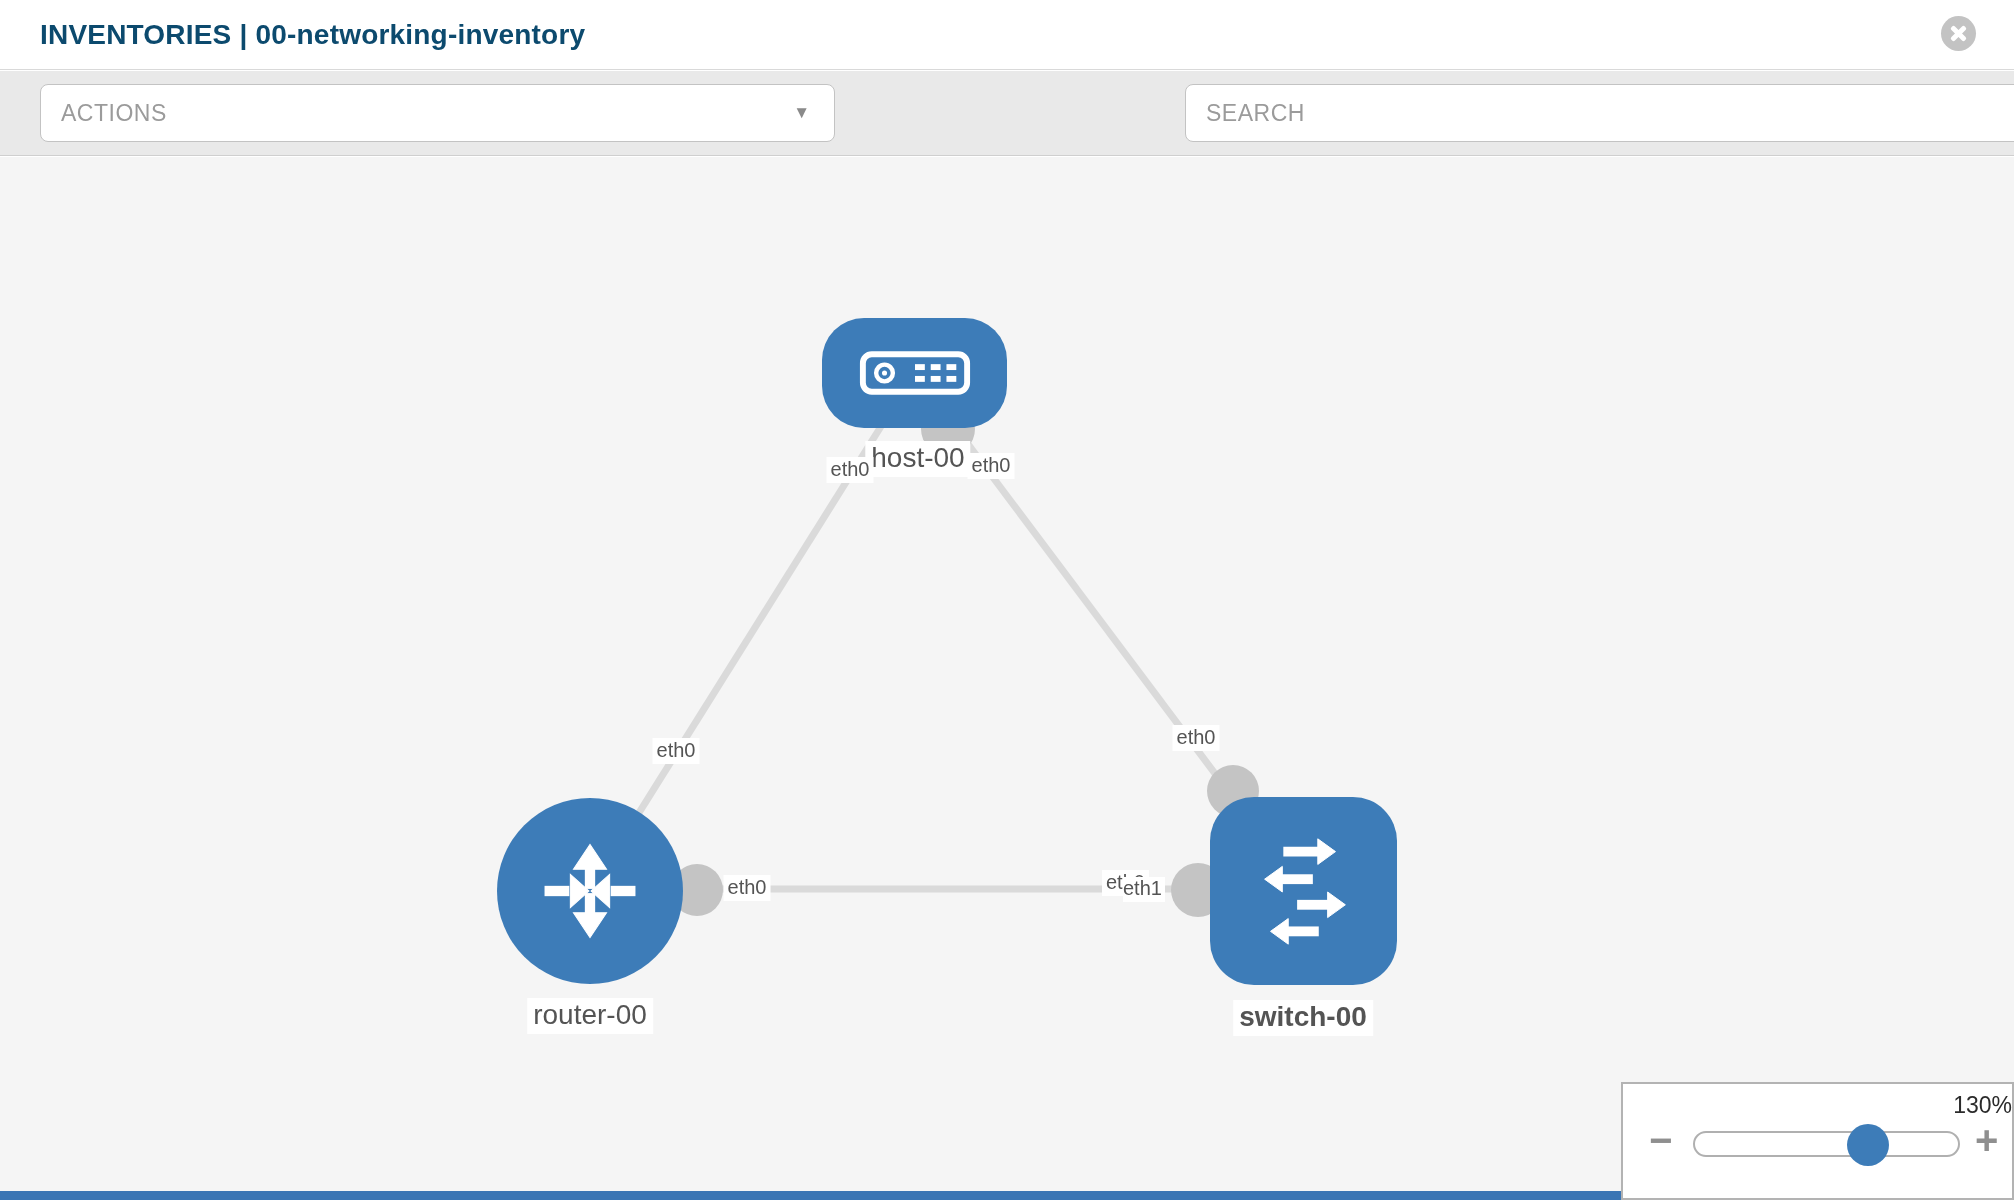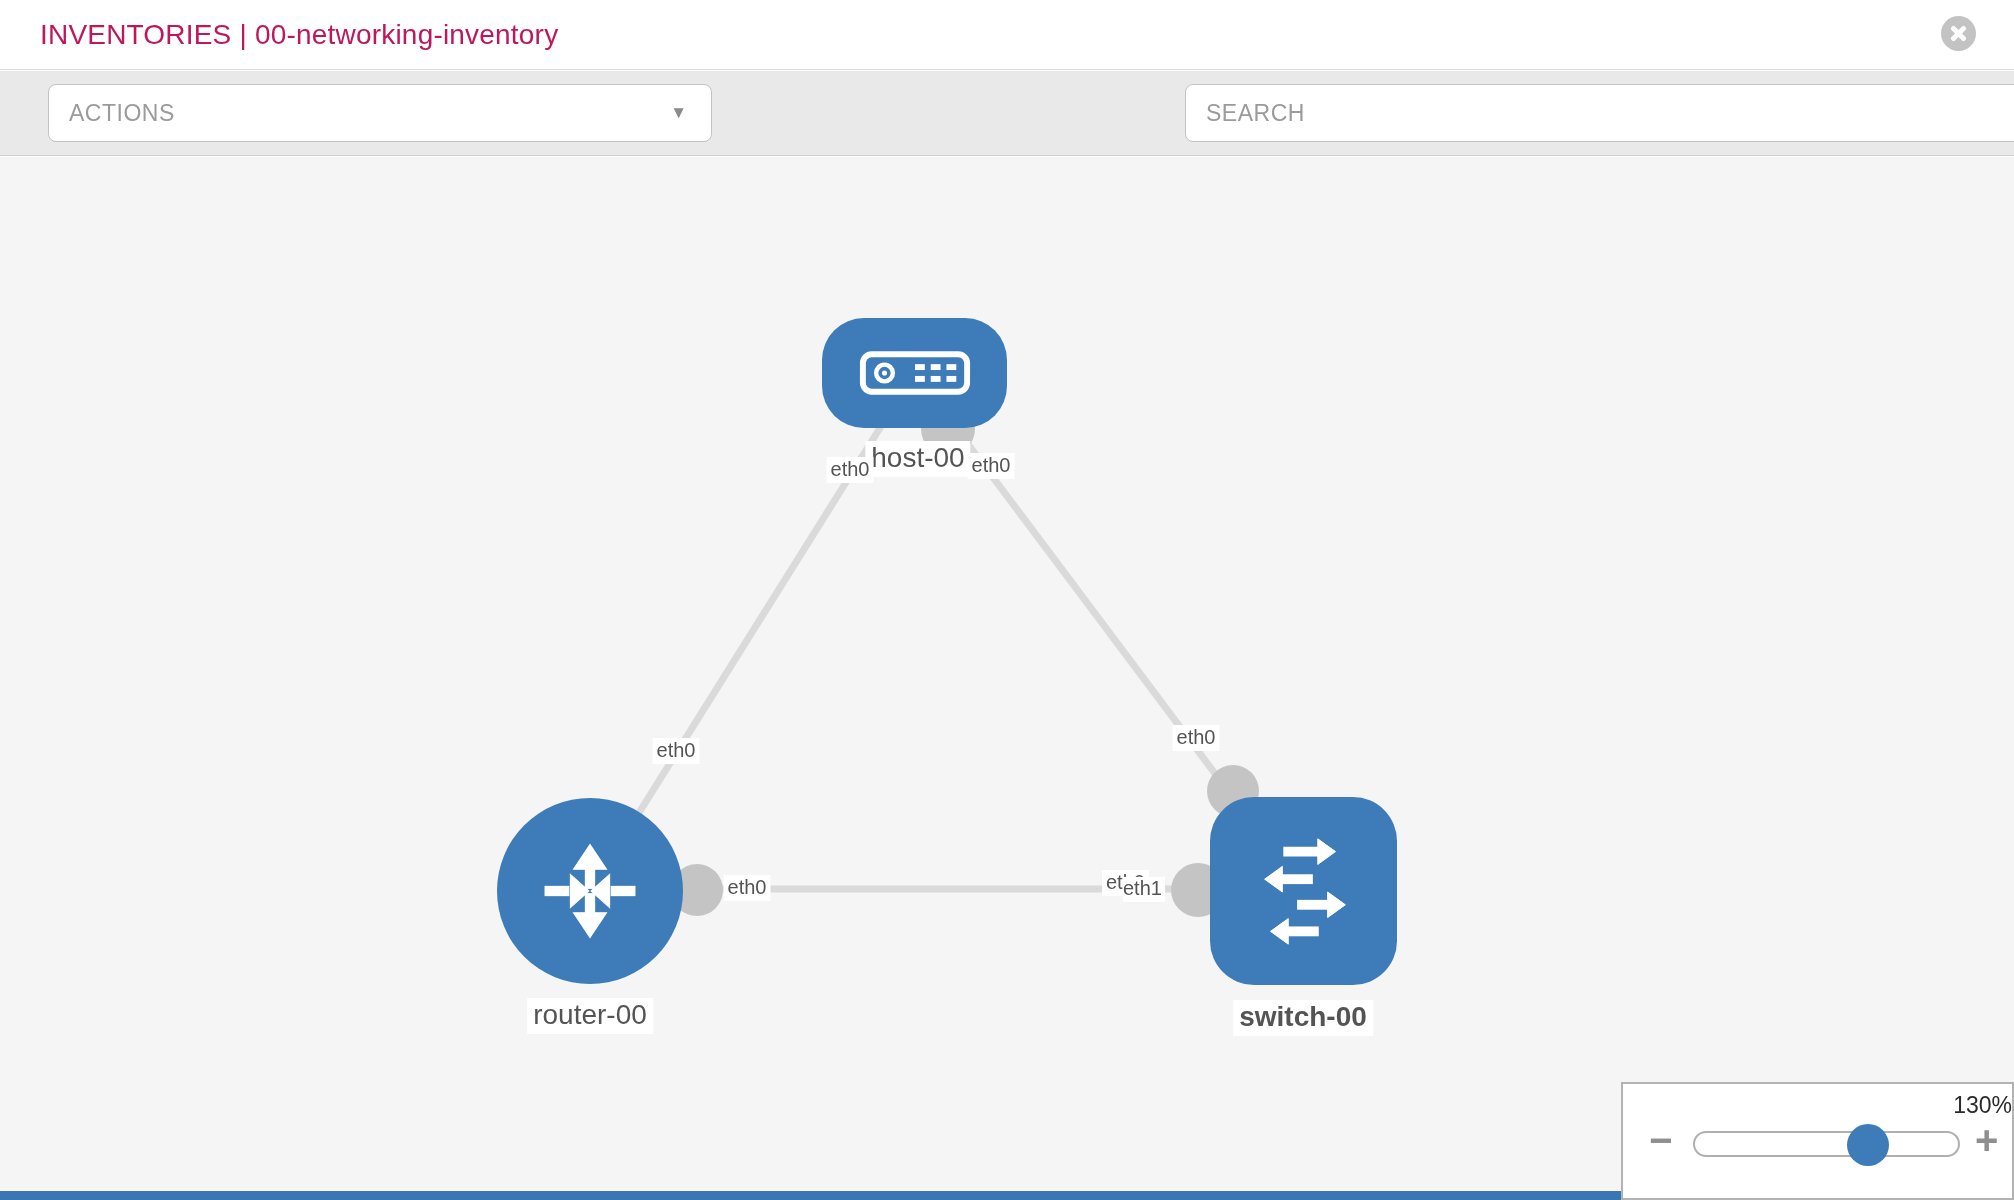--- a/index.html
+++ b/index.html
@@ -18,21 +18,21 @@
 
   
   .header {
     position: absolute; left: 0; top: 0; width: 2014px; height: 70px;
     background: #ffffff;
     border-bottom: 1px solid #d9d9d9;
   }
   .header-title {
     position: absolute; left: 40px; top: 0; height: 70px;
     display: flex; align-items: center;
-    font-size: 28px; font-weight: normal; color: #be185d;
+    font-size: 28px; font-weight: bold; color: #0c4a6e;
     letter-spacing: 0.2px;
   }
   .close-btn {
     position: absolute; left: 1941px; top: 16px;
     width: 35px; height: 35px; border-radius: 50%;
     background: #c3c3c3; cursor: pointer;
   }
   .close-btn .bar {
     position: absolute; left: 8px; top: 15px;
     width: 19px; height: 5px; border-radius: 2px;
@@ -57,21 +57,21 @@
     cursor: pointer;
   }
   .select-box .select-label {
     font-size: 23px; color: #9b9b9b; letter-spacing: 0.5px;
   }
   .select-box .caret {
     position: absolute; right: 24px; top: 50%;
     transform: translateY(-52%);
     font-size: 17px; color: #8a8a8a;
   }
-  #actions-select { left: 48px;  width: 664px; }
+  #actions-select { left: 40px;  width: 795px; }
   #search-select  { left: 1185px; width: 910px; }
   .tool-icon {
     position: absolute; top: 96px;
     width: 44px; height: 44px;
     display: flex; align-items: center; justify-content: center;
     cursor: pointer;
   }
   #wrench-btn { left: 1046px; }
   #key-btn    { left: 1110px; }
 

